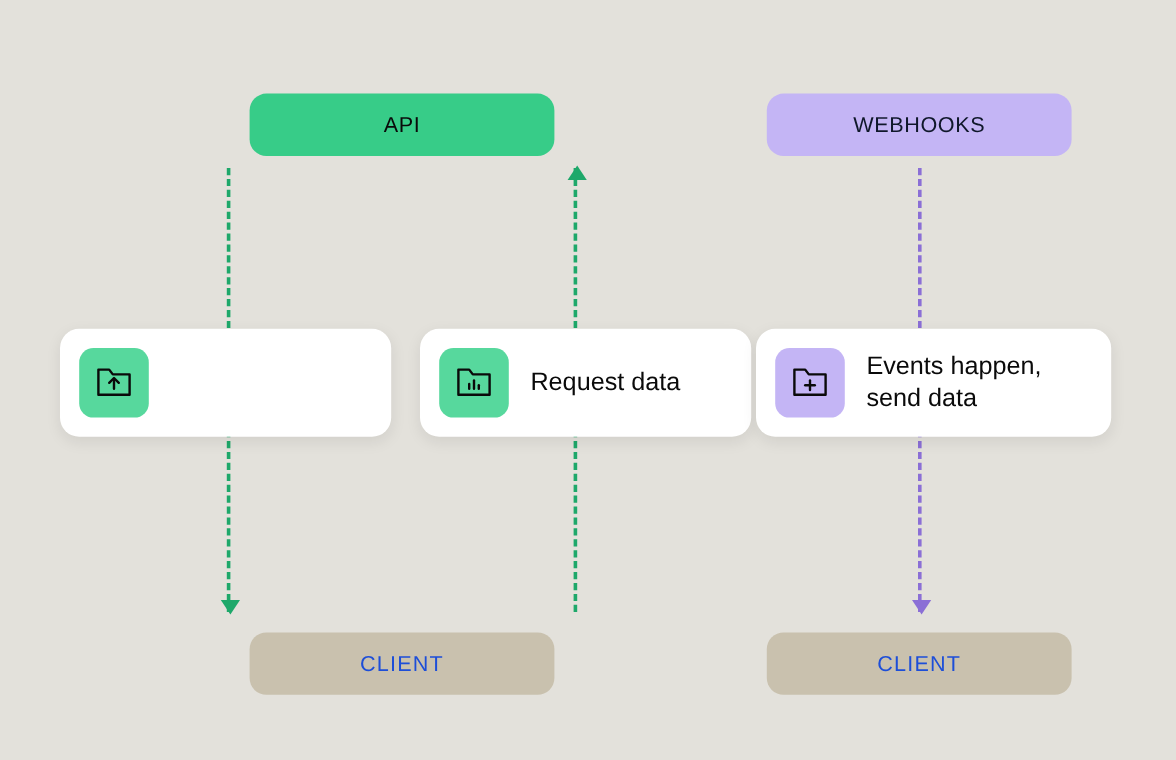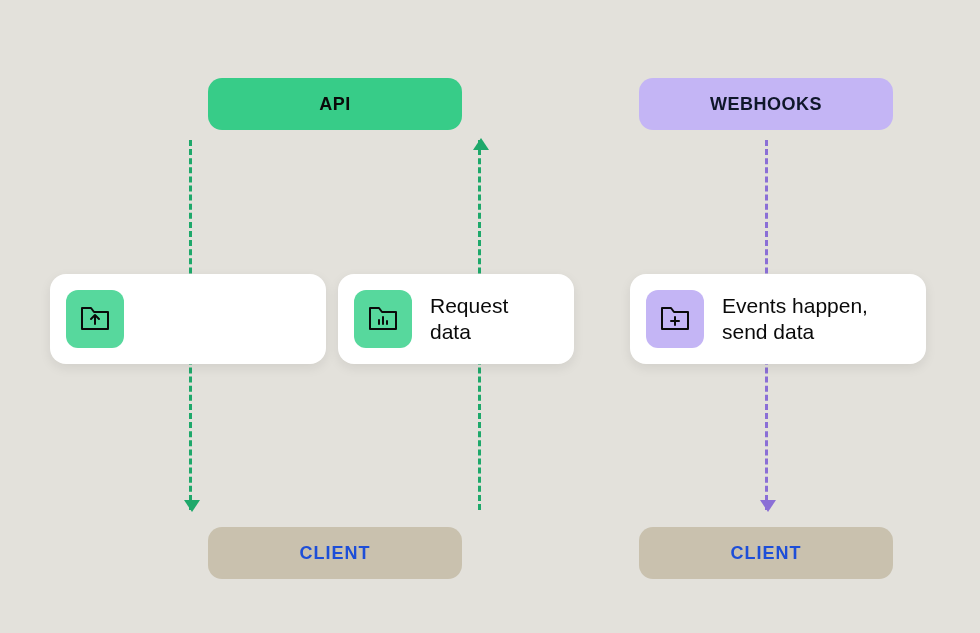--- a/index.html
+++ b/index.html
@@ -11,21 +11,21 @@
     position: relative;
     overflow: hidden;
   }
   .pill {
     position: absolute;
     height: 52px;
     border-radius: 14px;
     display: flex;
     align-items: center;
     justify-content: center;
-    font-weight: 700;
+    font-weight: 400;
     font-size: 18px;
     letter-spacing: 0.5px;
   }
   .pill-api {
     background: #37cc88;
     color: #0a0a0a;
     left: 208px; top: 78px; width: 254px;
   }
   .pill-webhooks {
     background: #c4b5f5;
@@ -44,21 +44,21 @@
     position: absolute;
     background: #ffffff;
     border-radius: 16px;
     box-shadow: 0 4px 12px rgba(0,0,0,0.08);
     display: flex;
     align-items: center;
     padding: 16px 20px 16px 16px;
     gap: 18px;
   }
   .card1 { left: 50px;  top: 274px; width: 276px; height: 90px; }
-  .card2 { left: 338px; top: 274px; width: 236px; height: 90px; }
+  .card2 { left: 350px; top: 274px; width: 276px; height: 90px; }
   .card3 { left: 630px; top: 274px; width: 296px; height: 90px; }
 
   .card-icon {
     width: 58px; height: 58px;
     border-radius: 12px;
     display: flex;
     align-items: center;
     justify-content: center;
     flex-shrink: 0;
   }

